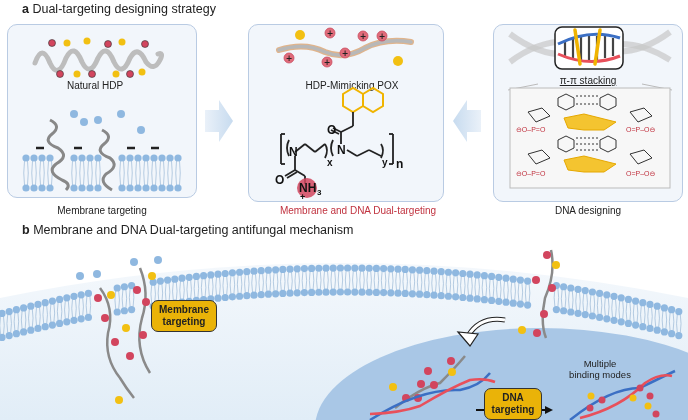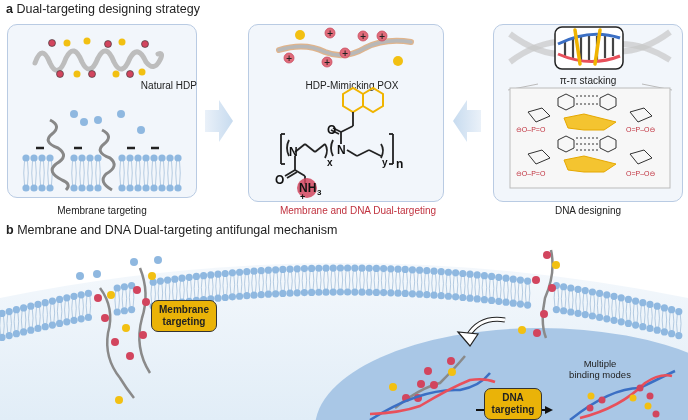--- a/index.html
+++ b/index.html
@@ -1,19 +1,19 @@
 <!DOCTYPE html>
 <html><head>
 <meta charset="utf-8">
 <style>
   * { box-sizing: border-box; margin: 0; padding: 0; }
   html, body { width: 688px; height: 420px; overflow: hidden; background: #ffffff; }
   body { position: relative; font-family: "Liberation Sans", sans-serif; color: #222; }
   .abs { position: absolute; }
-  .panel-title { font-size: 12.5px; color: #222; white-space: nowrap; }
+  .panel-title { font-size: 12.5px; color: #222; white-space: nowrap; margin-left: 16px; }
   .panel-title b { font-weight: bold; }
   .card { position: absolute; border: 1.2px solid #b9cbe3; border-radius: 10px; background: #f2f6fb; }
   .lbl { position: absolute; font-size: 10px; color: #222; text-align: center; white-space: nowrap; }
   .lbl.red { color: #c0323f; }
   svg { position: absolute; overflow: visible; }
   .callout { position: absolute; background: #eab308; border: 1.3px solid #333; border-radius: 7px;
              font-size: 10px; font-weight: bold; text-align: center; line-height: 12px; padding: 3px 4px; }
   .bigarrow { position: absolute; }
 </style>
 </head>
@@ -37,21 +37,21 @@
   </g>
   <g fill="#f2c012">
     <circle cx="37" cy="5" r="3.5"></circle>
       <circle cx="57" cy="3" r="3.5"></circle>
       <circle cx="47" cy="36" r="3.5"></circle>
     <circle cx="92" cy="4" r="3.5"></circle>
       <circle cx="86" cy="36" r="3.5"></circle>
       <circle cx="112" cy="34" r="3.5"></circle>
   </g>
 </svg>
-<div class="lbl" style="left:7px;top:80px;width:190px;text-align:right;">Natural HDP</div>
+<div class="lbl" style="left:0;top:80px;width:190px;">Natural HDP</div>
 
 <svg style="left:22px;top:118px;" width="160" height="75" viewBox="0 0 160 75">
   <g id="leftBilayer">
       <path d="M2.5 43 Q1 55 2.5 67 M5.5 43 Q7 55 5.5 67" stroke="#9ab8d6" fill="none" stroke-width="0.7"></path>
       <circle cx="4" cy="40" r="3.6" fill="#8fb8e0"></circle>
       <circle cx="4" cy="70" r="3.6" fill="#8fb8e0"></circle>
       <path d="M10.5 43 Q9 55 10.5 67 M13.5 43 Q15 55 13.5 67" stroke="#9ab8d6" fill="none" stroke-width="0.7"></path>
       <circle cx="12" cy="40" r="3.6" fill="#8fb8e0"></circle>
       <circle cx="12" cy="70" r="3.6" fill="#8fb8e0"></circle>
       <path d="M18.5 43 Q17 55 18.5 67 M21.5 43 Q23 55 21.5 67" stroke="#9ab8d6" fill="none" stroke-width="0.7"></path>
@@ -225,21 +225,21 @@
       <line x1="95" y1="12" x2="95" y2="34"></line>
       <line x1="103" y1="14" x2="103" y2="32"></line>
   </g>
   <path d="M48 20 Q80 4 110 14" fill="none" stroke="#3b6fc4" stroke-width="3"></path>
   <path d="M48 30 Q80 44 110 32" fill="none" stroke="#e8505b" stroke-width="3"></path>
   <g stroke="#f0b400" stroke-width="3.5" stroke-linecap="round">
     <line x1="65" y1="6" x2="70" y2="40"></line>
       <line x1="90" y1="6" x2="85" y2="40"></line>
   </g>
 </svg>
-<div class="lbl" style="left:493px;top:75px;width:190px;">π-π stacking</div>
+<div class="lbl" style="left:493px;top:75px;width:190px;text-decoration:underline;">π-π stacking</div>
 <svg style="left:508px;top:84px;" width="164" height="106" viewBox="0 0 164 106">
   <line x1="0" y1="6" x2="30" y2="0" stroke="#bbb"></line>
     <line x1="164" y1="6" x2="134" y2="0" stroke="#bbb"></line>
   <rect x="2" y="4" width="160" height="100" fill="#f7f7f7" stroke="#bbb" stroke-width="1"></rect>
   <g fill="none" stroke="#333" stroke-width="1">
     <polygon points="50,14 58,10 66,14 66,22 58,26 50,22"></polygon>
       <polygon points="92,14 100,10 108,14 108,22 100,26 92,22"></polygon>
     <polygon points="50,56 58,52 66,56 66,64 58,68 50,64"></polygon>
       <polygon points="92,56 100,52 108,56 108,64 100,68 92,64"></polygon>
     <path d="M20 28 L34 24 L42 32 L28 38 Z"></path>

